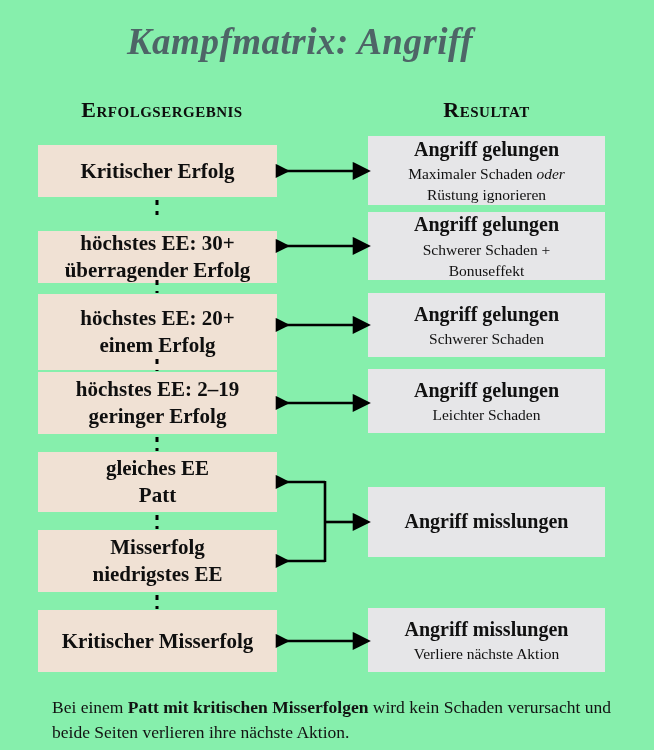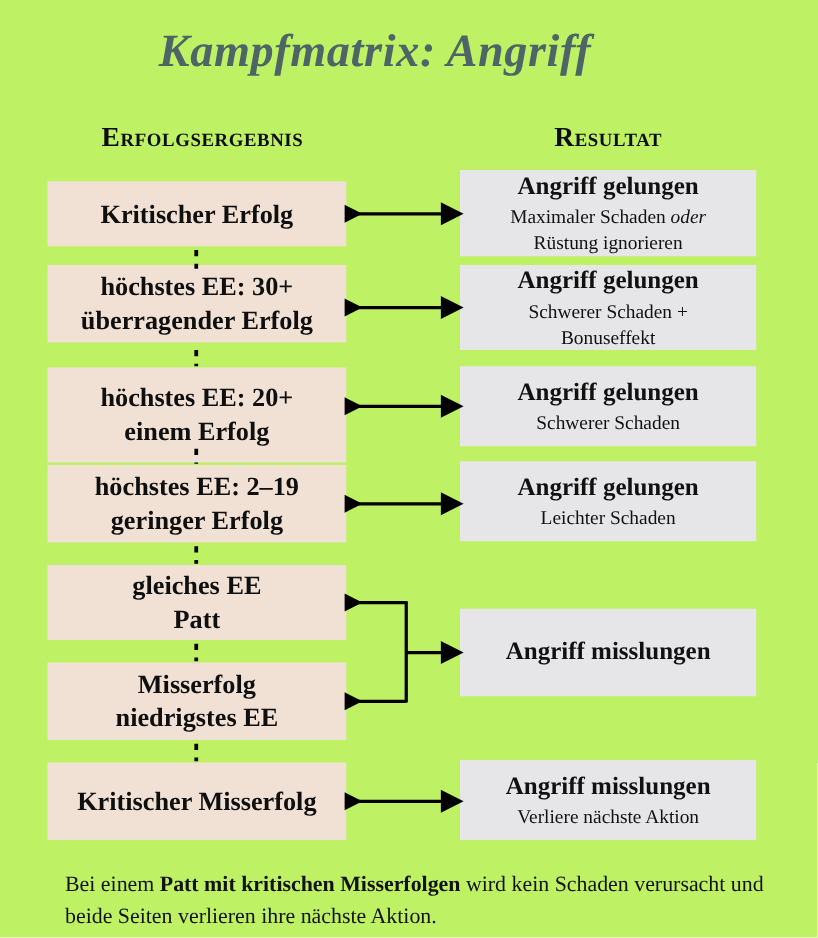--- a/index.html
+++ b/index.html
@@ -5,21 +5,21 @@
   * { margin: 0; padding: 0; box-sizing: border-box; }
   html, body { background: #ffffff; }
   body {
     font-family: "Liberation Serif", "DejaVu Serif", serif;
     color: #141414;
   }
   .canvas {
     position: relative;
     width: 654px;
     height: 750px;
-    background: #bef264;
+    background: #86efac;
     overflow: hidden;
   }
   .title {
     position: absolute;
     top: 20px;
     left: 0;
     width: 600px;
     text-align: center;
     font-size: 37px;
     font-weight: 700;
@@ -67,21 +67,21 @@
     text-align: center;
     font-size: 15.5px;
     line-height: 1.36;
     color: #111111;
   }
   .res-box .res-title { font-weight: 700; font-size: 20px; }
   .res-box .em { font-style: italic; }
 
   
   .s1 { top: 145px; height: 52px; }
-  .s2 { top: 212px; height: 62px; }
+  .s2 { top: 231px; height: 52px; }
   .s3 { top: 294px; height: 76px; }
   .s4 { top: 372px; height: 62px; }
   .s5 { top: 452px; height: 60px; }
   .s6 { top: 530px; height: 62px; }
   .s7 { top: 610px; height: 62px; }
 
   
   .r1 { top: 136px; height: 69px; }
   .r2 { top: 212px; height: 68px; }
   .r3 { top: 293px; height: 64px; }

